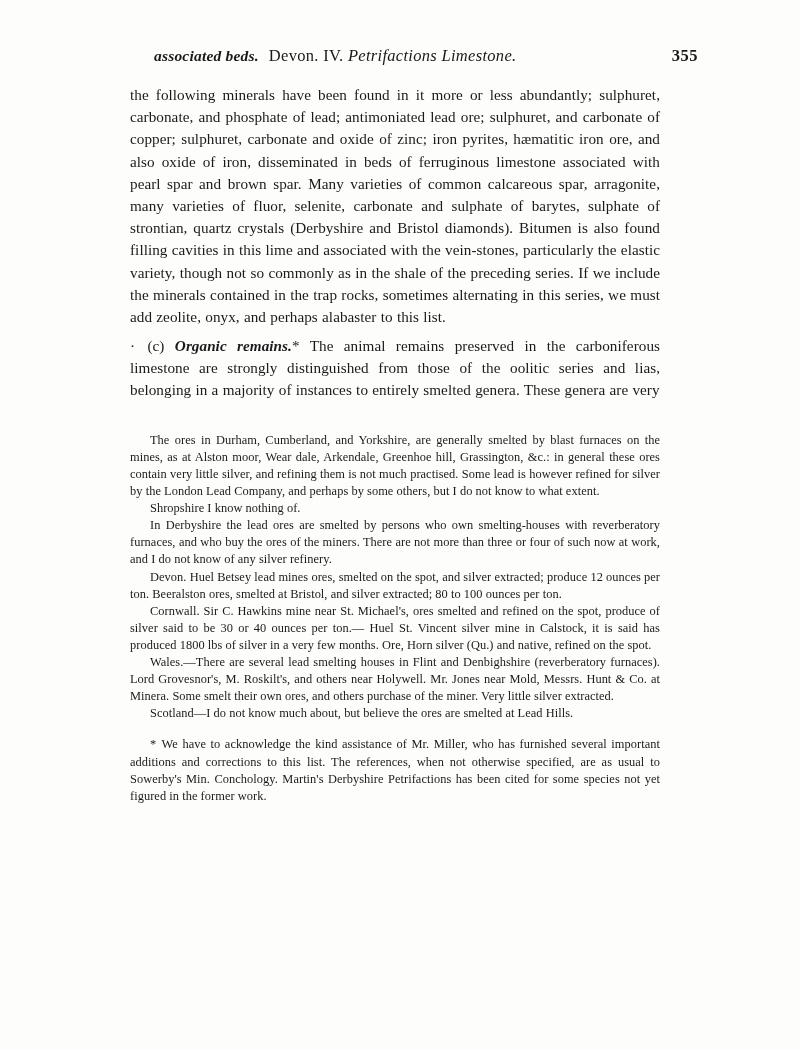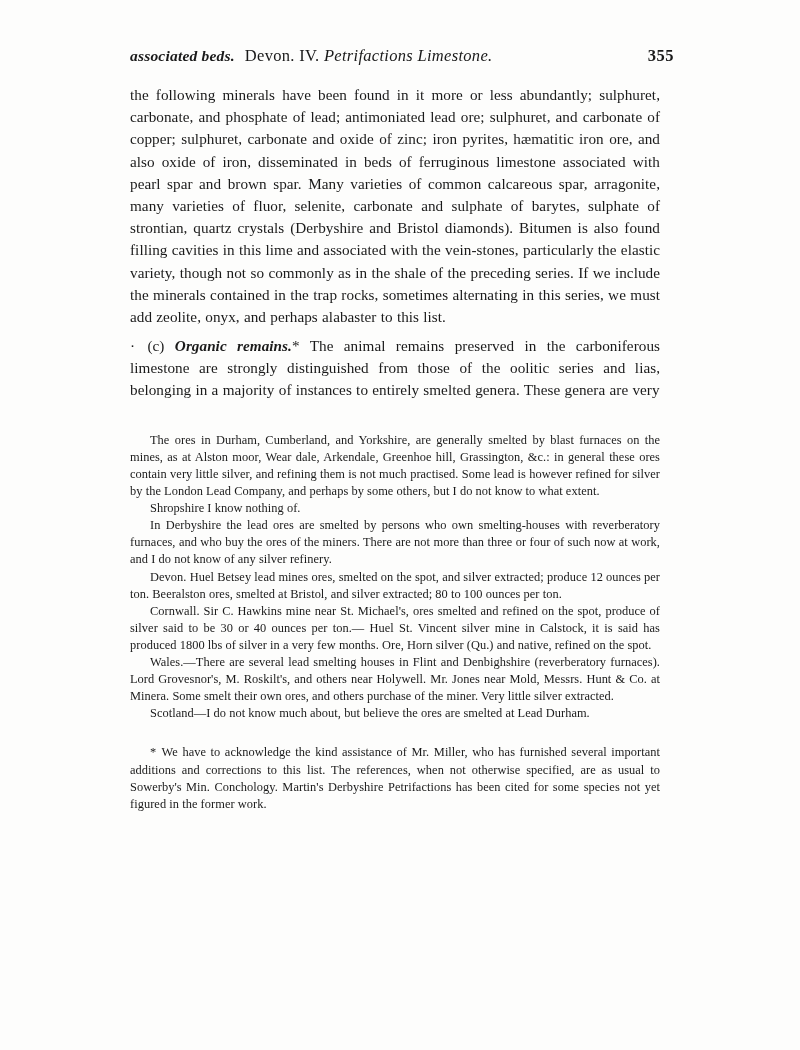--- a/index.html
+++ b/index.html
@@ -30,20 +30,21 @@
   }
 
   
   .runhead {
     display: flex;
     align-items: baseline;
     width: 530px;
     margin-bottom: 18px;
     position: relative;
     white-space: nowrap;
+    margin-left: 24px;
   }
   .runhead .catchword {
     font-style: italic;
     font-weight: 600;
     font-size: 15.5px;
     letter-spacing: .2px;
   }
   .runhead .sect {
     font-size: 16.5px;
     margin-left: 10px;
@@ -95,21 +96,21 @@
     letter-spacing: .05px;
   }
   .footnotes p {
     margin: 0;
     text-indent: 20px;
   }
   .footnotes p.no-indent {
     text-indent: 0;
   }
   .footnotes .starnote {
-    margin-top: 22px;
+    margin-top: 14px;
     text-indent: 20px;
   }
   .footnotes .starnote .star {
     letter-spacing: 1px;
   }
 </style>
 </head>
 <body>
 
 <div class="page">
@@ -135,21 +136,21 @@
       </p>
     </div>
 
     <div class="footnotes">
       <p class="no-indent" style="text-indent:20px">The ores in Durham, Cumberland, and Yorkshire, are generally smelted by blast furnaces on the mines, as at Alston moor, Wear dale, Arkendale, Greenhoe hill, Grassington, &amp;c.: in general these ores contain very little silver, and refining them is not much practised.  Some lead is however refined for silver by the London Lead Company, and perhaps by some others, but I do not know to what extent.</p>
       <p>Shropshire I know nothing of.</p>
       <p>In Derbyshire the lead ores are smelted by persons who own smelting-houses with reverberatory furnaces, and who buy the ores of the miners. There are not more than three or four of such now at work, and I do not know of any silver refinery.</p>
       <p>Devon.  Huel Betsey lead mines ores, smelted on the spot, and silver extracted; produce 12 ounces per ton.  Beeralston ores, smelted at Bristol, and silver extracted; 80 to 100 ounces per ton.</p>
       <p>Cornwall.  Sir C. Hawkins mine near St. Michael's, ores smelted and refined on the spot, produce of silver said to be 30 or 40 ounces per ton.— Huel St. Vincent silver mine in Calstock, it is said has produced 1800 lbs of silver in a very few months.  Ore, Horn silver (Qu.) and native, refined on the spot.</p>
       <p>Wales.—There are several lead smelting houses in Flint and Denbighshire (reverberatory furnaces).  Lord Grovesnor's, M. Roskilt's, and others near Holywell.  Mr. Jones near Mold, Messrs. Hunt &amp; Co. at Minera. Some smelt their own ores, and others purchase of the miner.  Very little silver extracted.</p>
-      <p>Scotland—I do not know much about, but believe the ores are smelted at Lead Durham.</p>
+      <p>Scotland—I do not know much about, but believe the ores are smelted at Lead Hills.</p>
 
       <p class="starnote">
         <span class="star">*</span>
         <span>We have to acknowledge the kind assistance of Mr. Miller, who has furnished several important additions and corrections to this list.  The references, when not otherwise specified, are as usual to Sowerby's Min. Conchology.  Martin's Derbyshire Petrifactions has been cited for some species not yet figured in the former work.</span>
       </p>
     </div>
 
   </div>
 </div>
 

